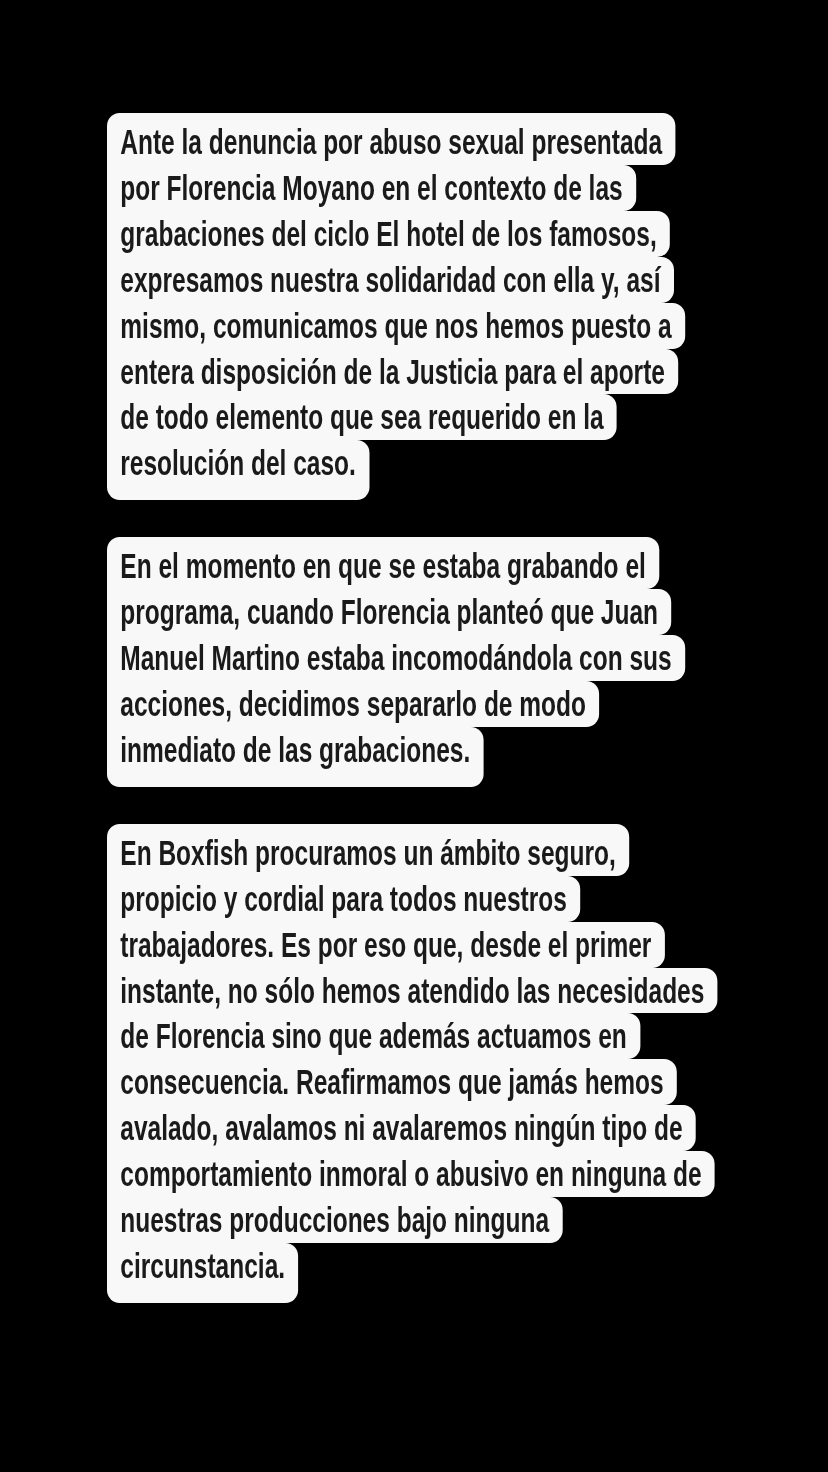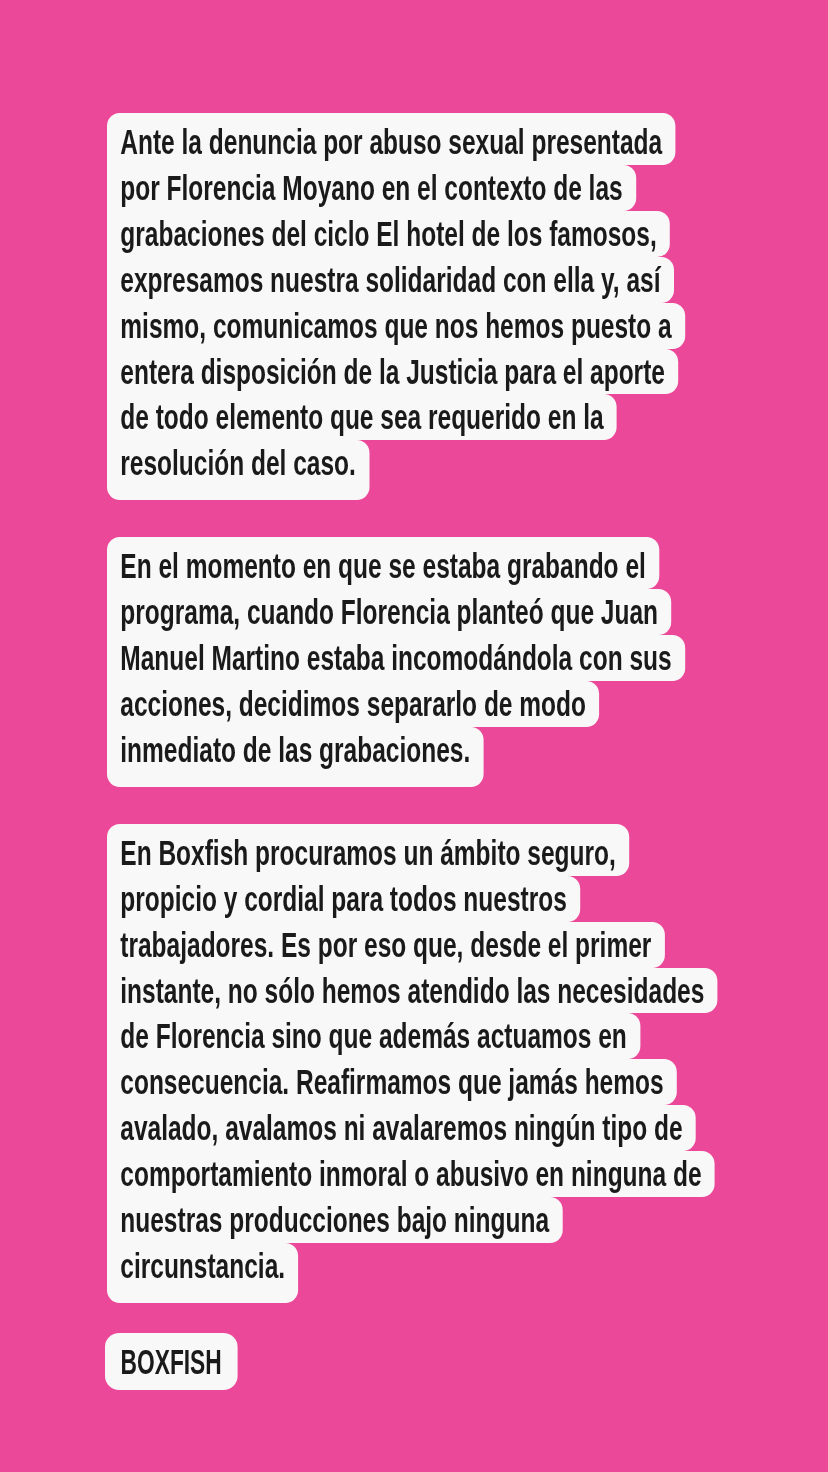--- a/index.html
+++ b/index.html
@@ -55,21 +55,21 @@
     background: #f8f8f8;
     padding: 0 24px;
     border-radius: 22px / 14px;
     transform: scaleX(0.65);
     transform-origin: left top;
   }
 </style>
 </head>
 <body>
 
-<div class="page" style="background: #ec4899;">
+<div class="page" style="background: #000000;">
   <div class="story">
       <div class="para">
         <div class="line first">
           <span class="chip" style="background: rgb(248, 248, 248); color: rgb(26, 26, 26);">Ante la denuncia por abuso sexual presentada</span>
         </div>
         <div class="line">
           <span class="chip" style="background: rgb(248, 248, 248); color: rgb(26, 26, 26);">por Florencia Moyano en el contexto de las</span>
         </div>
         <div class="line">
           <span class="chip" style="background: rgb(248, 248, 248); color: rgb(26, 26, 26);">grabaciones del ciclo El hotel de los famosos,</span>
@@ -133,16 +133,13 @@
           <span class="chip" style="background: rgb(248, 248, 248); color: rgb(26, 26, 26);">comportamiento inmoral o abusivo en ninguna de</span>
         </div>
         <div class="line">
           <span class="chip" style="background: rgb(248, 248, 248); color: rgb(26, 26, 26);">nuestras producciones bajo ninguna</span>
         </div>
         <div class="line last">
           <span class="chip" style="background: rgb(248, 248, 248); color: rgb(26, 26, 26);">circunstancia.</span>
         </div>
       </div>
     </div>
-  <div class="badge-row">
-    <span class="badge" style="background: rgb(248, 248, 248); color: rgb(26, 26, 26);">BOXFISH</span>
-  </div>
 </div>
 
 </body></html>

